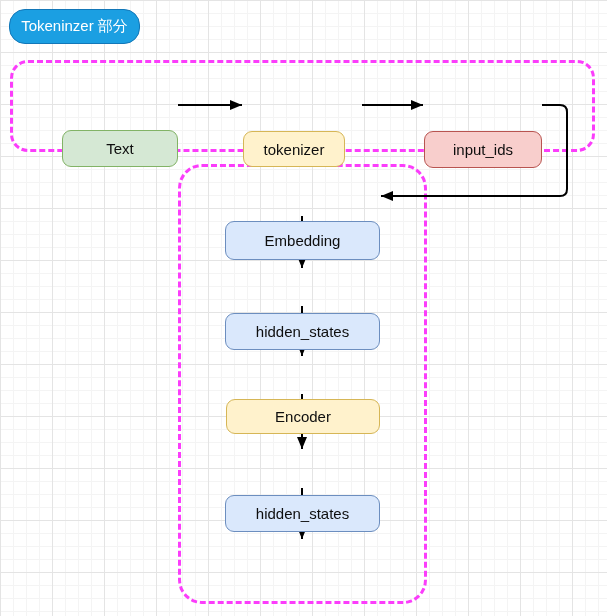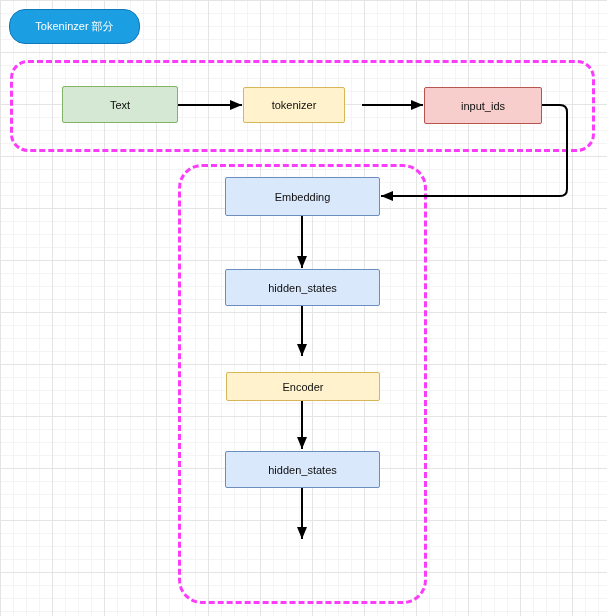--- a/index.html
+++ b/index.html
@@ -36,51 +36,52 @@
     left: 178px; top: 164px; width: 249px; height: 440px;
     border-radius: 24px;
   }
 
   .node {
     position: absolute;
     box-sizing: border-box;
     display: flex;
     align-items: center;
     justify-content: center;
-    border-radius: 2px;
+    border-radius: 9px;
     border: 1.5px solid;
-    font-size: 11px;
+    font-size: 15px;
     color: #0e0e0e;
     white-space: nowrap;
+    margin-top: 44px;
   }
   .node-green  { background: #d5e8d4; border-color: #82b366; }
   .node-yellow { background: #fff2cc; border-color: #d6b656; }
   .node-red    { background: #f8cecc; border-color: #b85450; }
   .node-blue   { background: #dae8fc; border-color: #6c8ebf; }
 
   #node-text        { left: 62px;  top: 86px;  width: 116px; height: 37px; }
   #node-tokenizer   { left: 243px; top: 87px;  width: 102px; height: 36px; }
   #node-input-ids   { left: 424px; top: 87px;  width: 118px; height: 37px; }
   #node-embedding   { left: 225px; top: 177px; width: 155px; height: 39px; }
   #node-hidden-states-1 { left: 225px; top: 269px; width: 155px; height: 37px; }
-  #node-encoder     { left: 226px; top: 372px; width: 154px; height: 29px; }
+  #node-encoder     { left: 226px; top: 355px; width: 154px; height: 35px; }
   #node-hidden-states-2 { left: 225px; top: 451px; width: 155px; height: 37px; }
   #node-prediction-heads { left: 225px; top: 541px; width: 155px; height: 36px; }
 
   .tag {
     position: absolute;
     box-sizing: border-box;
     display: flex;
     align-items: center;
     justify-content: center;
     background: #1b9fe2;
     border: 1.5px solid #1277b8;
     border-radius: 16px;
     color: #ffffff;
-    font-size: 11px;
+    font-size: 15px;
     white-space: nowrap;
   }
   #tag-tokenizer-section { left: 9px;  top: 9px;   width: 131px; height: 35px; }
   #tag-bert-model        { left: 76px; top: 229px; width: 128px; height: 39px; }
 
   #edges-svg {
     position: absolute;
     left: 0; top: 0;
     width: 607px;
     height: 616px;

